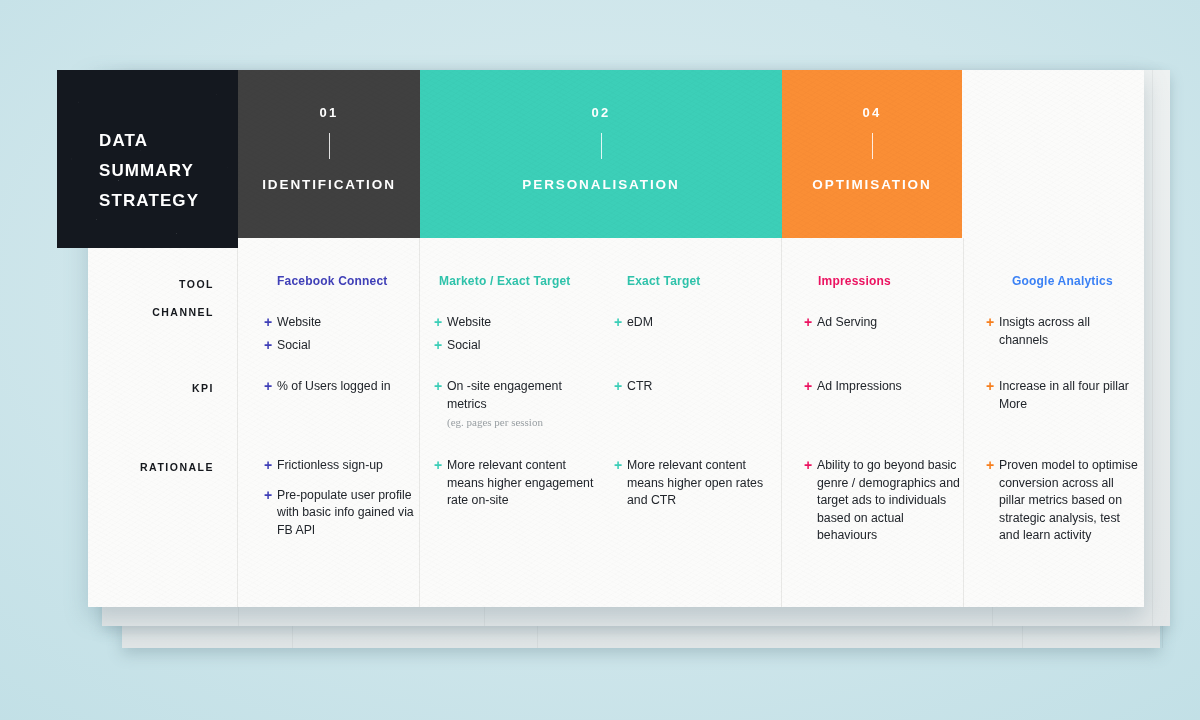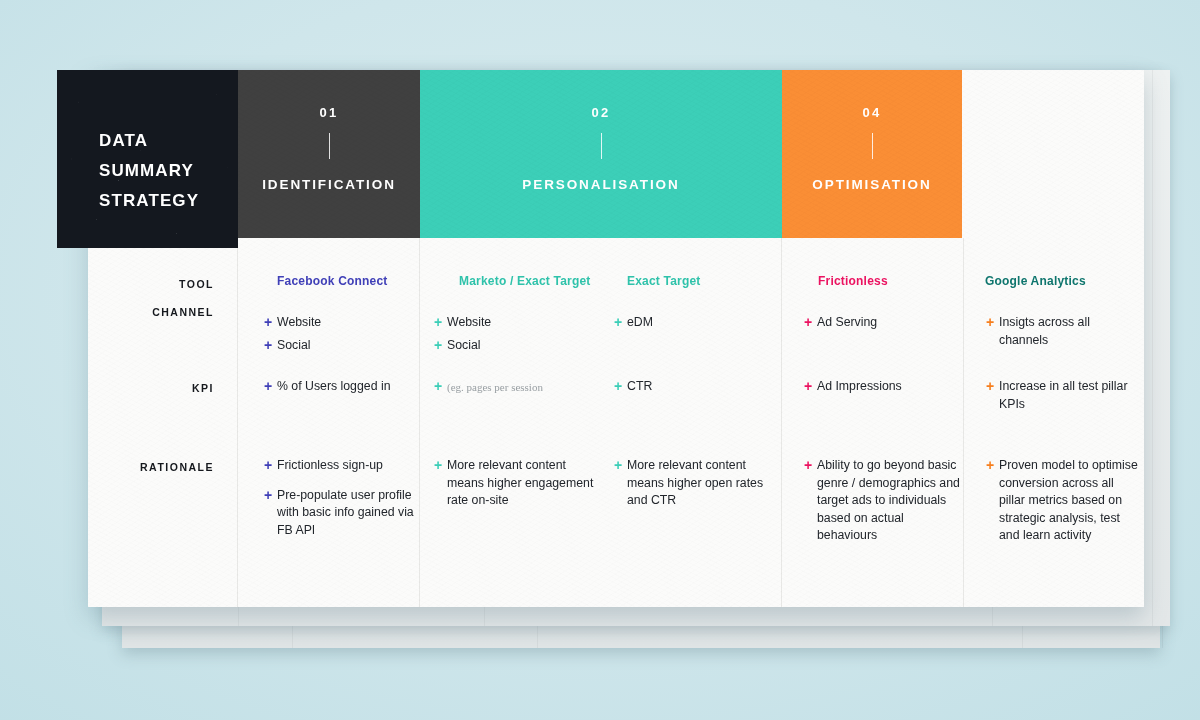--- a/index.html
+++ b/index.html
@@ -192,35 +192,36 @@
         <div class="bullet">
           <span class="plus" style="color:#4040b8;">+</span>
           <span class="btxt">Pre-populate user profile with basic info gained via FB API</span>
         </div>
       </div>
       <div class="vline" style="right:0;"></div>
     </div>
 
     <div class="col" style="width:362px;">
 
-      <div class="tool" style="top:36px;left:39px;color:#2fc3ab;">Marketo / Exact Target</div>
+      <div class="tool" style="top:36px;left:19px;color:#2fc3ab;">Marketo / Exact Target</div>
       <div class="bullets" style="top:76px;left:14px;width:180px;">
         <div class="bullet">
             <span class="plus" style="color:#3ccfb8;">+</span>
             <span class="btxt">Website</span>
           </div>
         <div class="bullet">
             <span class="plus" style="color:#3ccfb8;">+</span>
             <span class="btxt">Social</span>
           </div>
       </div>
       <div class="bullets" style="top:140px;left:14px;width:160px;">
         <div class="bullet">
           <span class="plus" style="color:#3ccfb8;">+</span>
           <span class="btxt">
+            <span>On -site engagement metrics</span>
             <span class="sub">(eg. pages per session</span>
           </span>
         </div>
       </div>
       <div class="bullets" style="top:219px;left:14px;width:165px;">
         <div class="bullet">
             <span class="plus" style="color:#3ccfb8;">+</span>
             <span class="btxt">More relevant content means higher engagement rate on-site</span>
           </div>
       </div>
@@ -241,21 +242,21 @@
       <div class="bullets" style="top:219px;left:194px;width:155px;">
         <div class="bullet">
             <span class="plus" style="color:#3ccfb8;">+</span>
             <span class="btxt">More relevant content means higher open rates and CTR</span>
           </div>
       </div>
       <div class="vline" style="right:0;"></div>
     </div>
 
     <div class="col" style="width:182px;">
-      <div class="tool" style="top:36px;left:36px;color:#ec1361;">Frictionless</div>
+      <div class="tool" style="top:36px;left:36px;color:#ec1361;">Impressions</div>
       <div class="bullets" style="top:76px;left:22px;width:155px;">
         <div class="bullet">
             <span class="plus" style="color:#ec1361;">+</span>
             <span class="btxt">Ad Serving</span>
           </div>
       </div>
       <div class="bullets" style="top:140px;left:22px;width:155px;">
         <div class="bullet">
             <span class="plus" style="color:#ec1361;">+</span>
             <span class="btxt">Ad Impressions</span>
@@ -264,31 +265,31 @@
       <div class="bullets" style="top:219px;left:22px;width:158px;">
         <div class="bullet">
             <span class="plus" style="color:#ec1361;">+</span>
             <span class="btxt">Ability to go beyond basic genre / demographics and target ads to individuals based on actual behaviours</span>
           </div>
       </div>
       <div class="vline" style="right:0;"></div>
     </div>
 
     <div class="col" style="width:180px;">
-      <div class="tool" style="top:36px;left:21px;color:#0f766e;">Google Analytics</div>
+      <div class="tool" style="top:36px;left:48px;color:#3b82f6;">Google Analytics</div>
       <div class="bullets" style="top:76px;left:22px;width:150px;">
         <div class="bullet">
             <span class="plus" style="color:#f77f1e;">+</span>
             <span class="btxt">Insigts across all channels</span>
           </div>
       </div>
       <div class="bullets" style="top:140px;left:22px;width:150px;">
         <div class="bullet">
             <span class="plus" style="color:#f77f1e;">+</span>
-            <span class="btxt">Increase in all test pillar KPIs</span>
+            <span class="btxt">Increase in all four pillar More</span>
           </div>
       </div>
       <div class="bullets" style="top:219px;left:22px;width:152px;">
         <div class="bullet">
             <span class="plus" style="color:#f77f1e;">+</span>
             <span class="btxt">Proven model to optimise conversion across all pillar metrics based on strategic analysis, test and learn activity</span>
           </div>
       </div>
     </div>
 

